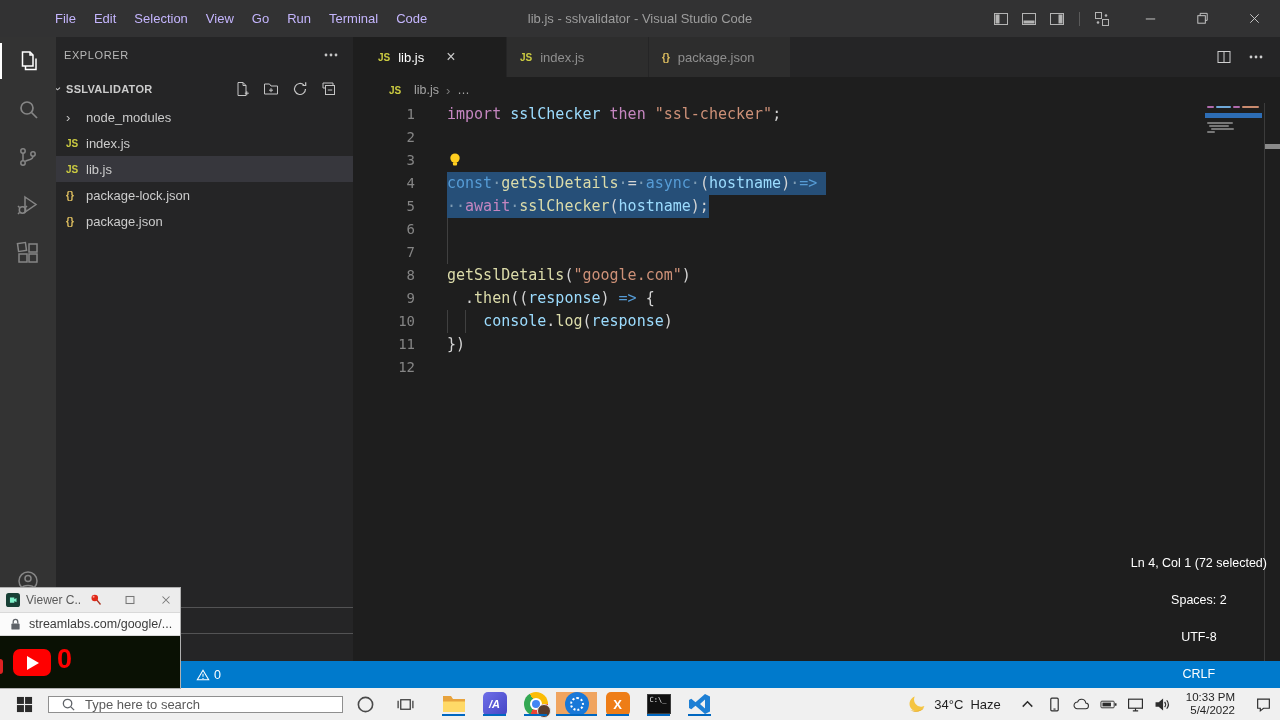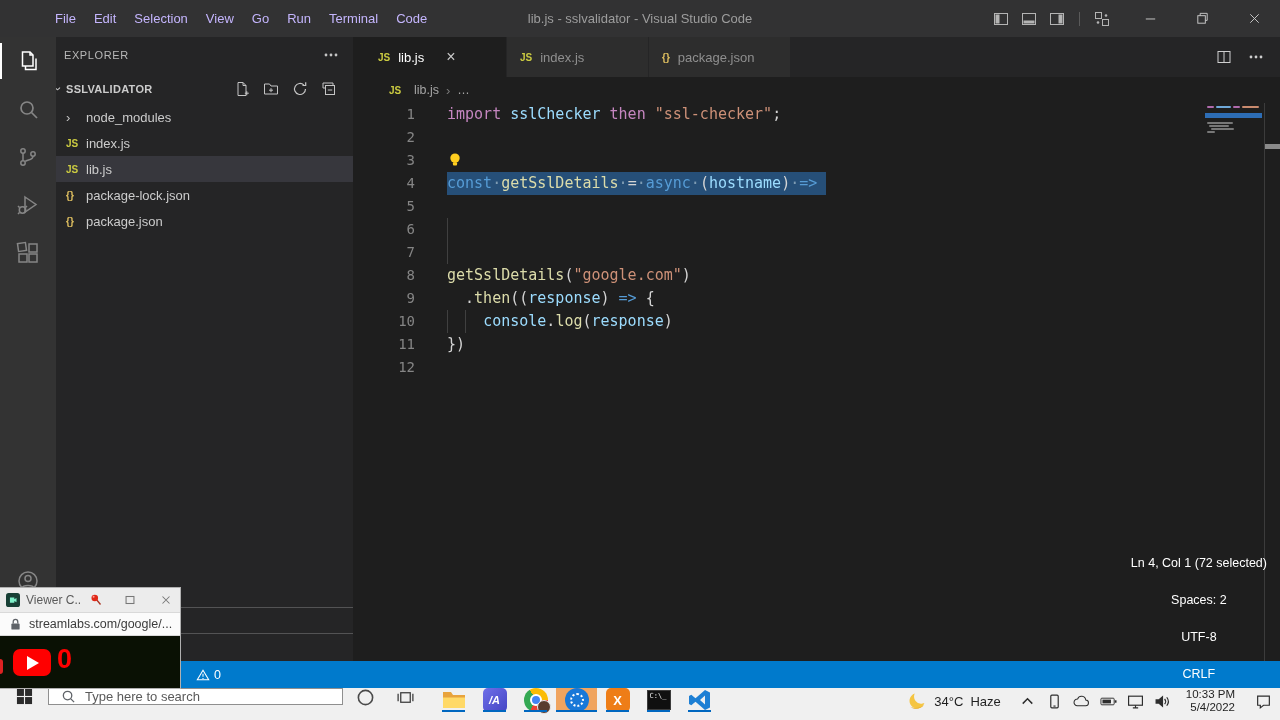--- a/index.html
+++ b/index.html
@@ -81,21 +81,21 @@
   .statusbar{position:absolute;left:0;right:0;bottom:32px;height:27px;background:#007acc;color:#ffffff;font-size:12.5px;display:flex;align-items:center;z-index:6;}
   .sb-left{position:absolute;left:156px;display:flex;align-items:center;gap:4px;}
   .sb-left .ic{width:14px;height:14px;}
   .sb-gap{width:7px;}
   .sb-right{margin-left:auto;display:flex;align-items:center;gap:23px;padding-right:13px;flex-direction:column;}
   .sb-item{display:flex;align-items:center;gap:5px;white-space:nowrap;}
   .sb-right .ic{width:15px;height:15px;}
   .lang-brace{font-weight:bold;font-size:12px;}
 
   
-  .taskbar{position:absolute;left:0;right:0;bottom:0;height:32px;background:#f0f0f0;display:flex;align-items:flex-start;color:#1f1f1f;z-index:10;}
+  .taskbar{position:absolute;left:0;right:0;bottom:0;height:32px;background:#f0f0f0;display:flex;align-items:center;color:#1f1f1f;z-index:10;}
   .start{width:48px;display:flex;align-items:center;justify-content:center;}
   .start .ic{width:17px;height:17px;}
   .tsearch{width:281px;background:#ffffff;border:1px solid #8f8f8f;display:flex;align-items:center;gap:9px;padding-left:12px;font-size:13px;color:#5a5a5a;}
   .tsearch .ic{width:15px;height:15px;}
   .tbtn{width:36px;display:flex;align-items:center;justify-content:center;margin-left:4px;}
   .tbtn .ic{width:19px;height:19px;}
   .apps{display:flex;margin-left:10px;}
   .app{width:41px;position:relative;display:flex;align-items:center;justify-content:center;}
   .app.running::after{content:'';position:absolute;bottom:0;left:9px;right:9px;height:2px;background:#0067c0;}
   .app.active{background:#f0a45f;}
@@ -397,20 +397,21 @@
                 <rect x="5.8" y="11" width="4.4" height="3.4" rx="1" fill="#ffce1f"></rect>
               </svg>
             </span>
           </div>
           <div class="crow">
             <span class="ln">4</span>
             <span class="ltx sel eol"><span class="tk-k2">const</span><span class="tk-w">·</span><span class="tk-f">getSslDetails</span><span class="tk-w">·</span><span class="tk-p">=</span><span class="tk-w">·</span><span class="tk-k2">async</span><span class="tk-w">·</span><span class="tk-p">(</span><span class="tk-v">hostname</span><span class="tk-p">)</span><span class="tk-w">·</span><span class="tk-k2">=&gt;</span></span>
           </div>
           <div class="crow">
             <span class="ln">5</span>
+            <span class="ltx sel"><span class="tk-w">··</span><span class="tk-k1">await</span><span class="tk-w">·</span><span class="tk-f">sslChecker</span><span class="tk-p">(</span><span class="tk-v">hostname</span><span class="tk-p">);</span></span>
           </div>
           <div class="crow">
             <span class="ln">6</span>
             <span class="ltx"></span>
             <span class="guide" style="left: 82px;"></span>
           </div>
           <div class="crow">
             <span class="ln">7</span>
             <span class="ltx"></span>
             <span class="guide" style="left: 82px;"></span>

